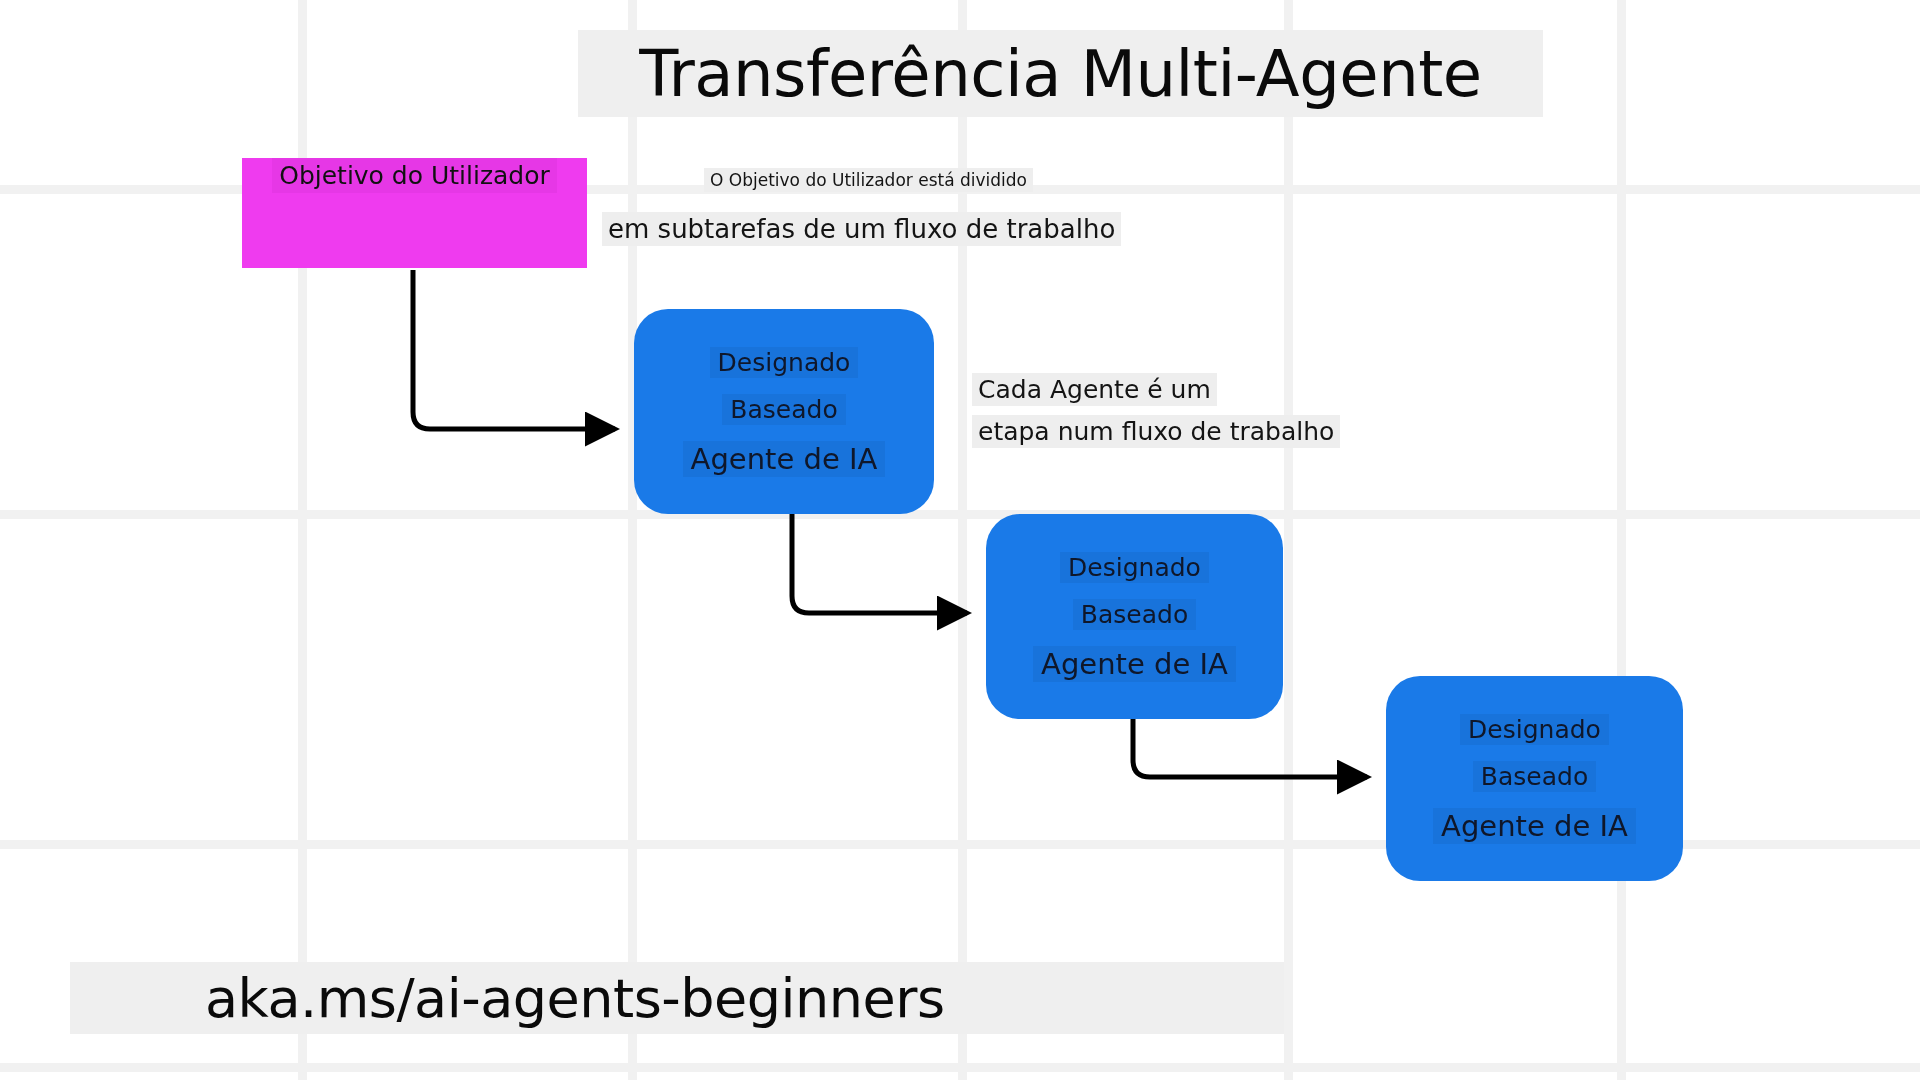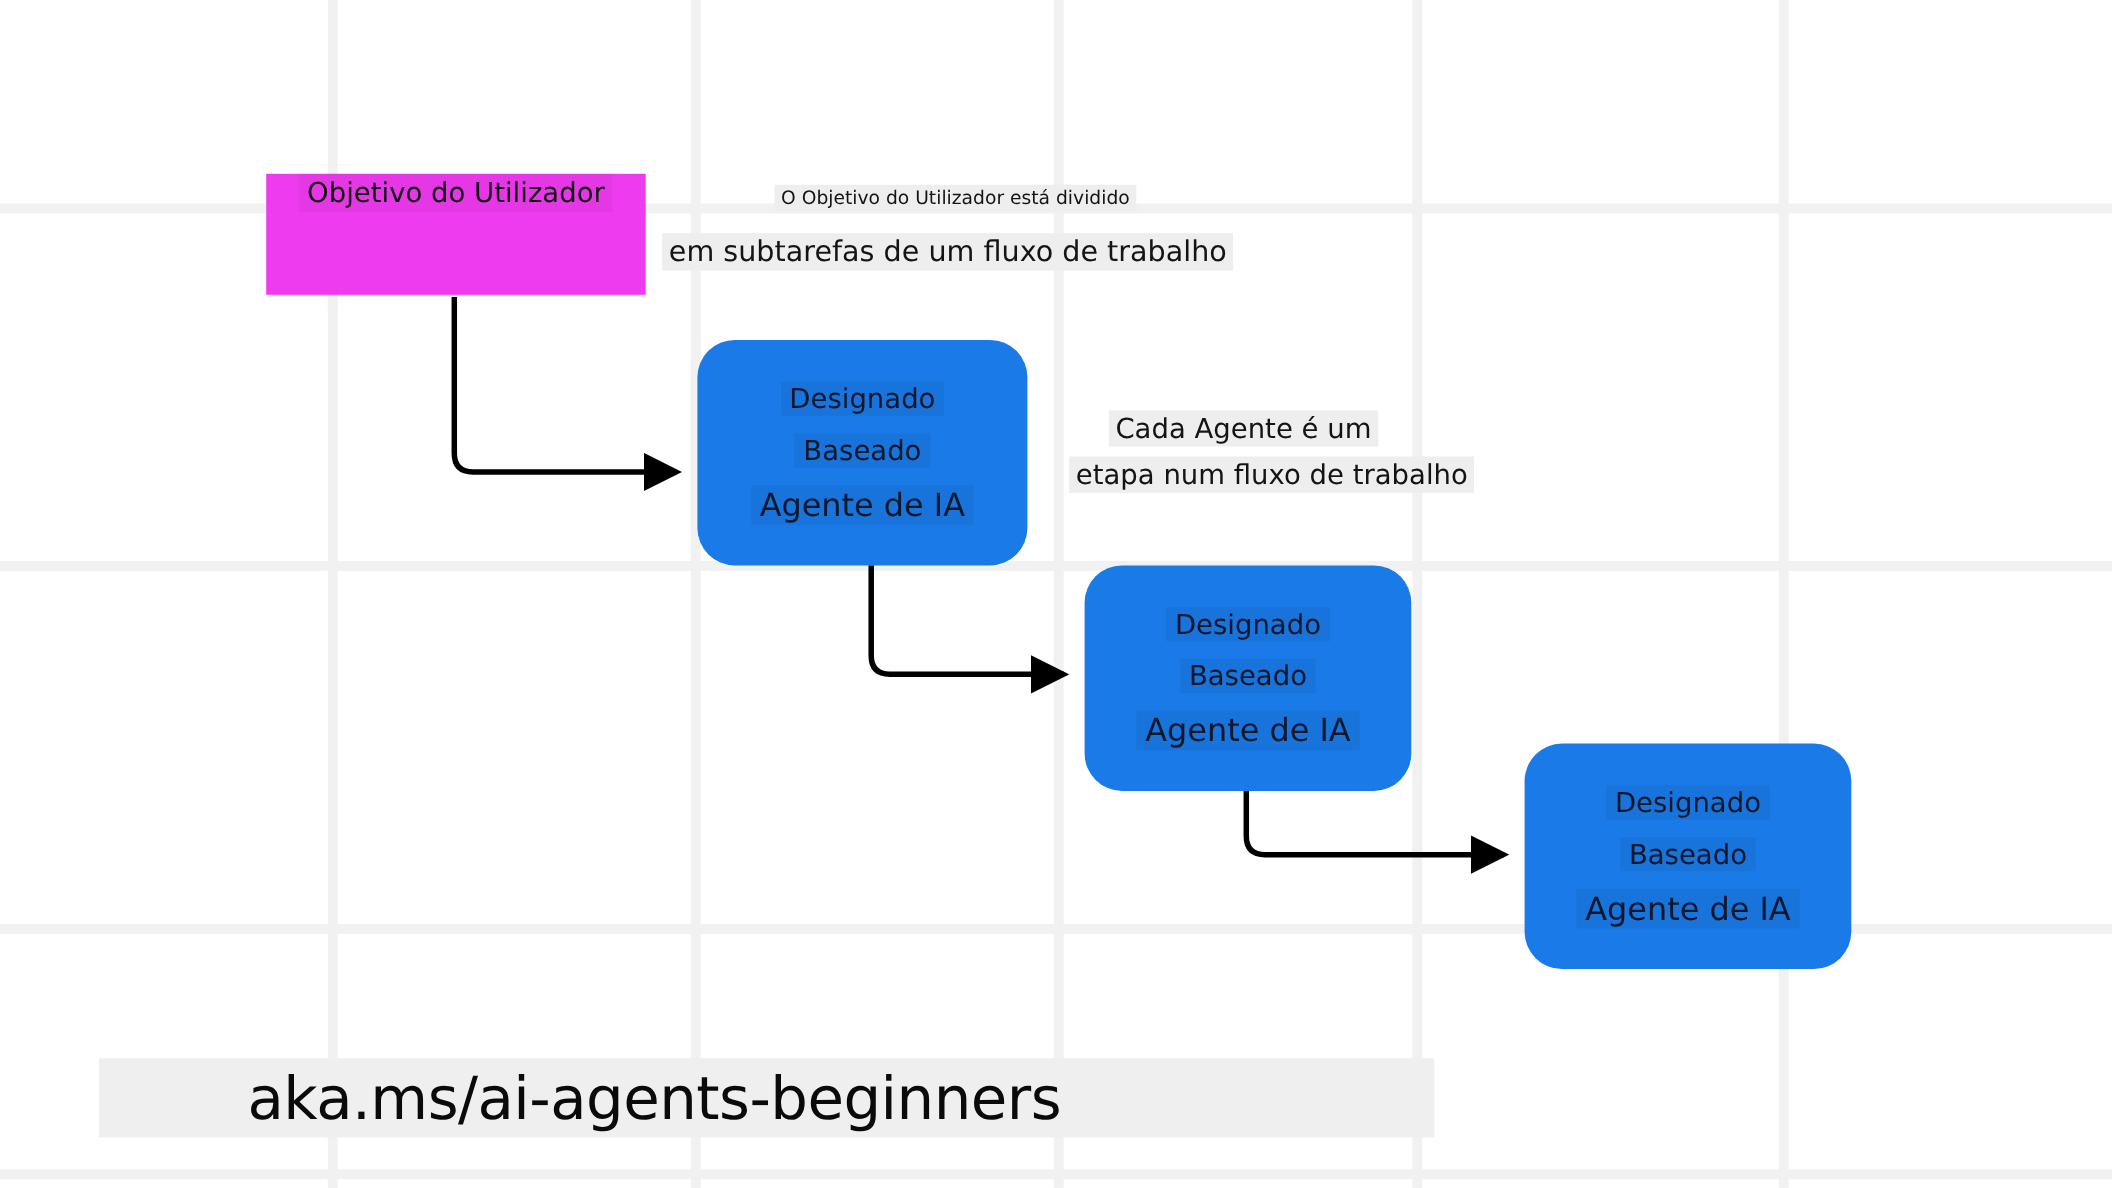--- a/index.html
+++ b/index.html
@@ -91,21 +91,21 @@
     top: 168px;
     font-size: 17px;
     padding-left: 32px;
   }
   .note-a-l2 {
     left: 602px;
     top: 212px;
     font-size: 26px;
   }
   .note-b-l1 {
-    left: 1008px;
+    left: 972px;
     top: 373px;
     font-size: 25px;
   }
   .note-b-l2 {
     left: 972px;
     top: 415px;
     font-size: 25px;
   }
 
   
@@ -143,21 +143,20 @@
   
   .footer-band {
     position: absolute;
     left: 70px;
     top: 962px;
     width: 1214px;
     height: 72px;
     background: #efefef;
     display: flex;
     align-items: center;
-    margin-left: 20px;
   }
   .footer-url {
     font-size: 54px;
     color: #0a0a0a;
     margin-left: 135px;
     white-space: nowrap;
     letter-spacing: -0.5px;
   }
 </style>
 </head>
@@ -170,20 +169,21 @@
     <div class="grid-v" style="left:628px;"></div>
     <div class="grid-v" style="left:958px;"></div>
     <div class="grid-v" style="left:1284px;"></div>
     <div class="grid-v" style="left:1617px;"></div>
     <div class="grid-h" style="top:185px;"></div>
     <div class="grid-h" style="top:510px;"></div>
     <div class="grid-h" style="top:840px;"></div>
     <div class="grid-h" style="top:1063px;"></div>
   </div>
 
+  <div class="title">Transferência Multi-Agente</div>
 
   <div class="goal-box">
     <div class="goal-label">Objetivo do Utilizador</div>
   </div>
 
   <div class="note note-a-l1">
     <span>O Objetivo do Utilizador está dividido</span>
   </div>
   <div class="note note-a-l2">
     <span>em subtarefas de um fluxo de trabalho</span>

